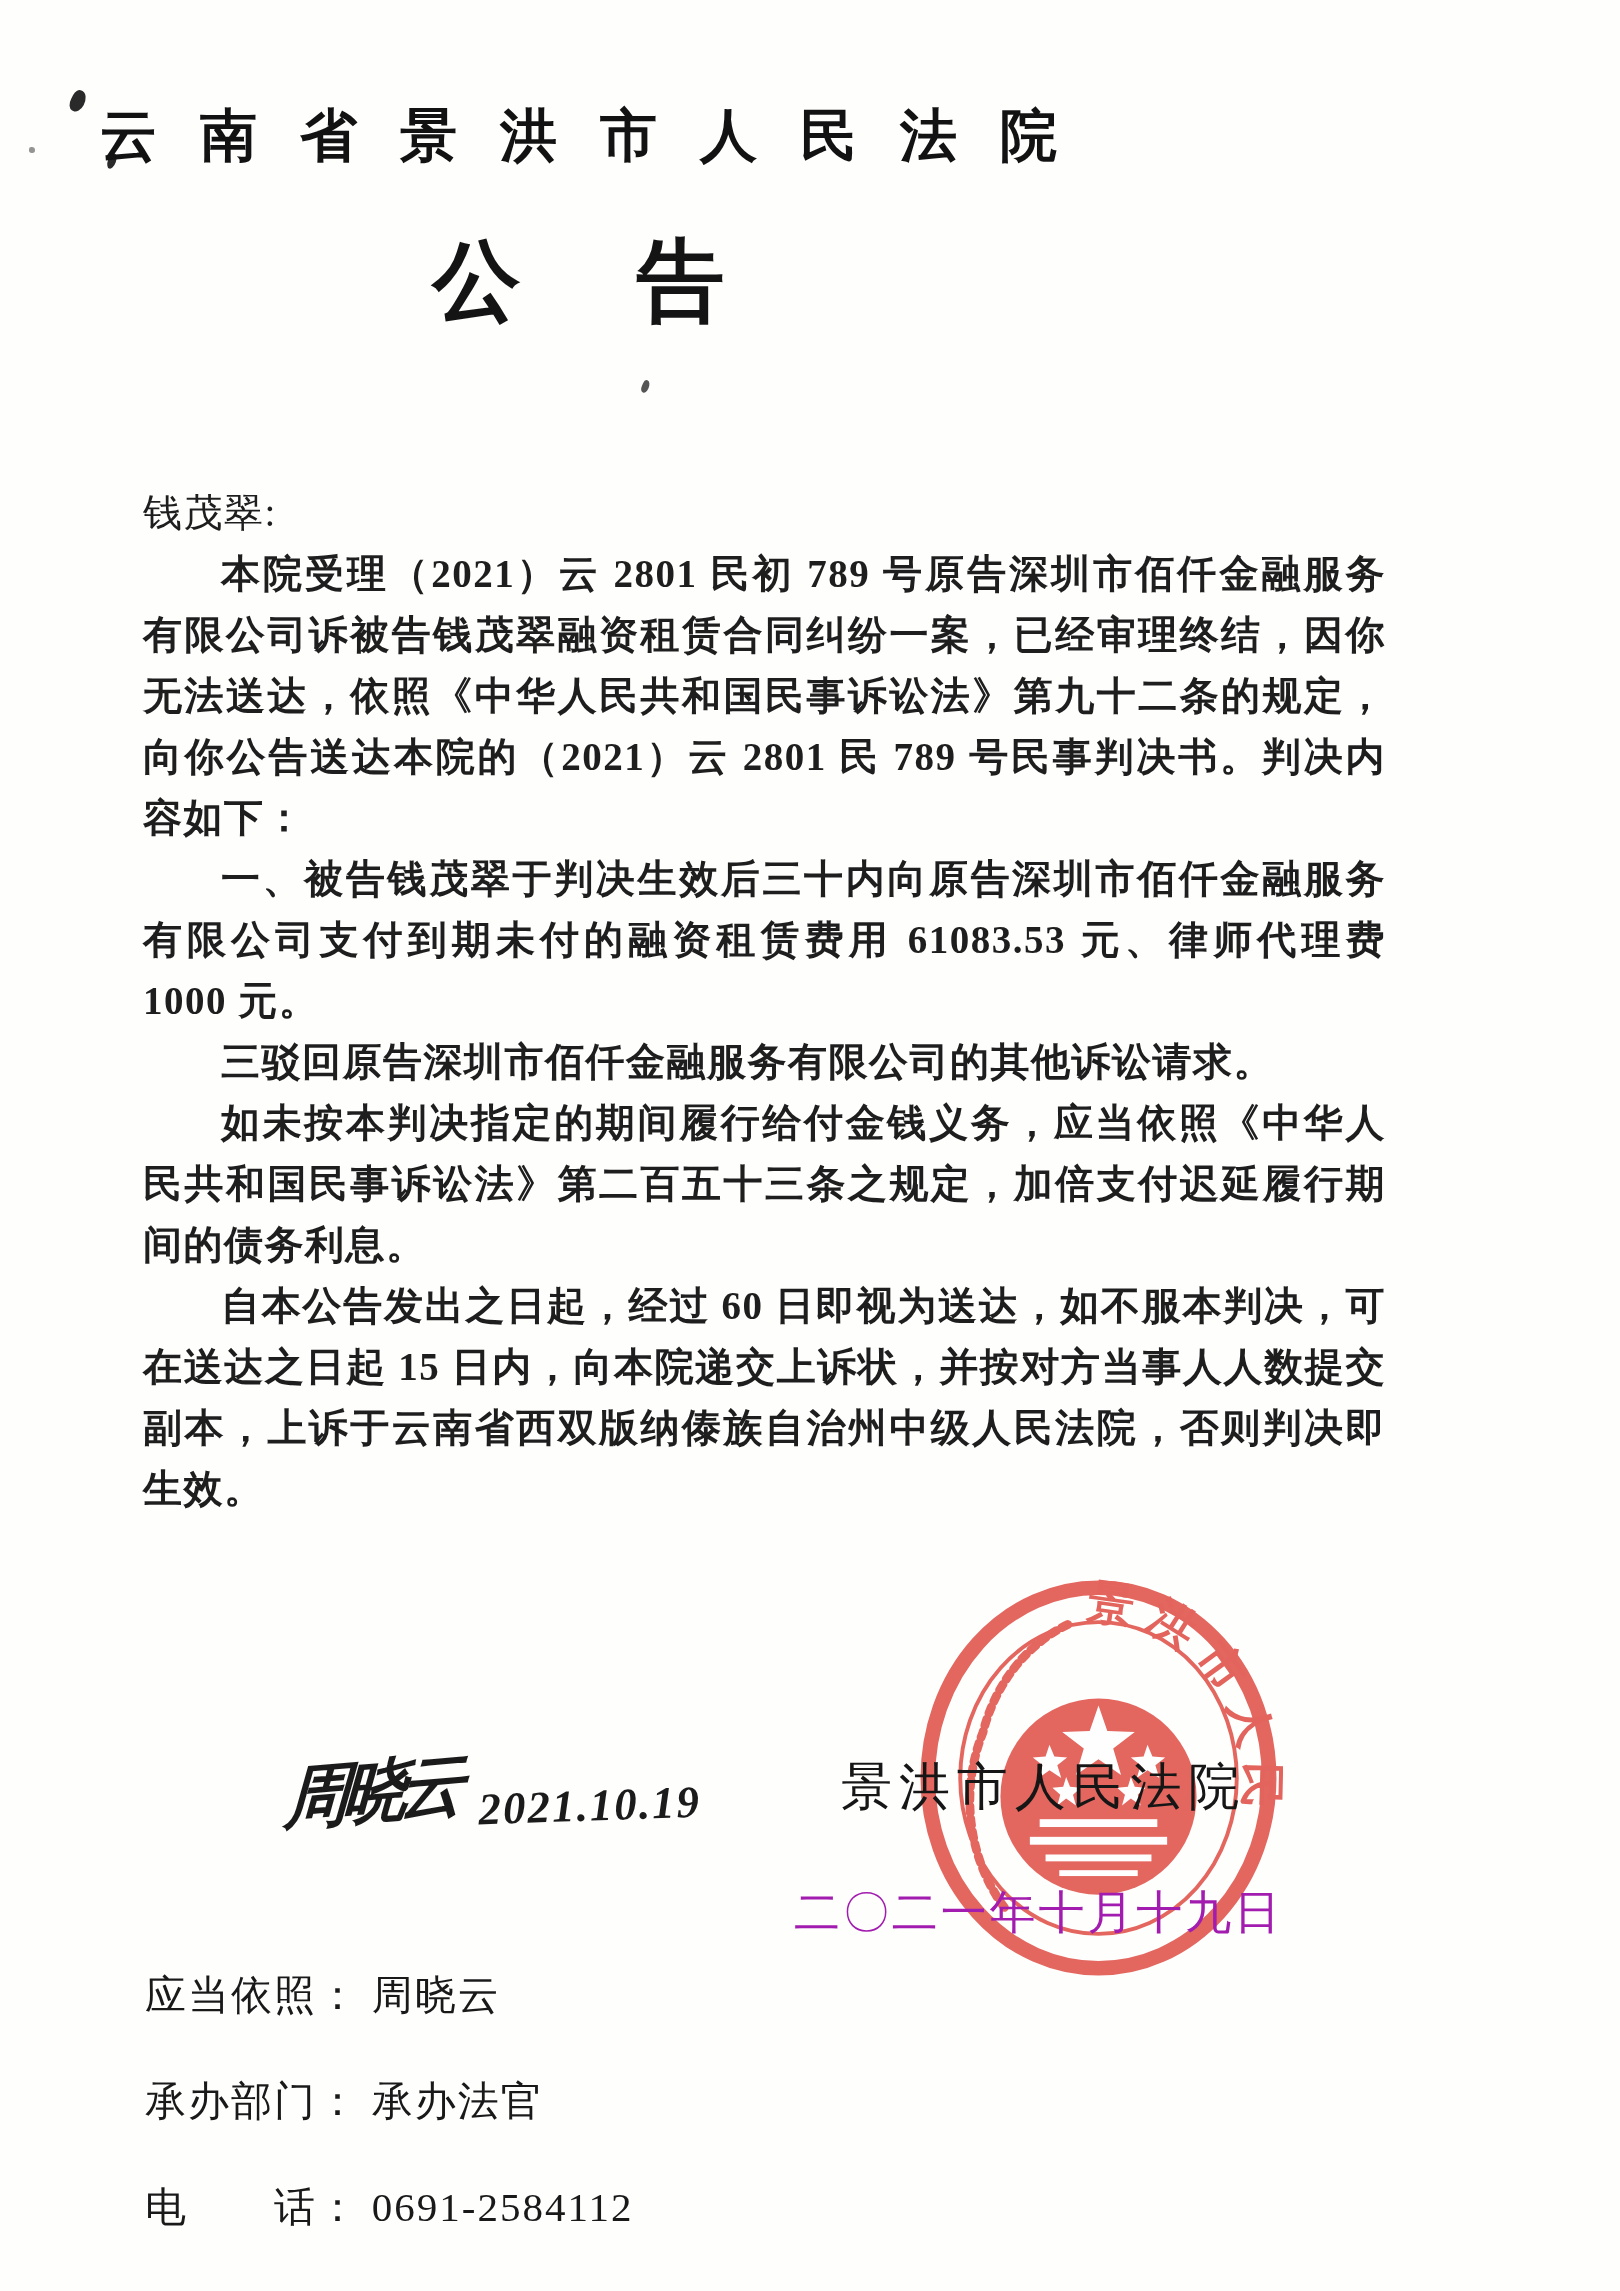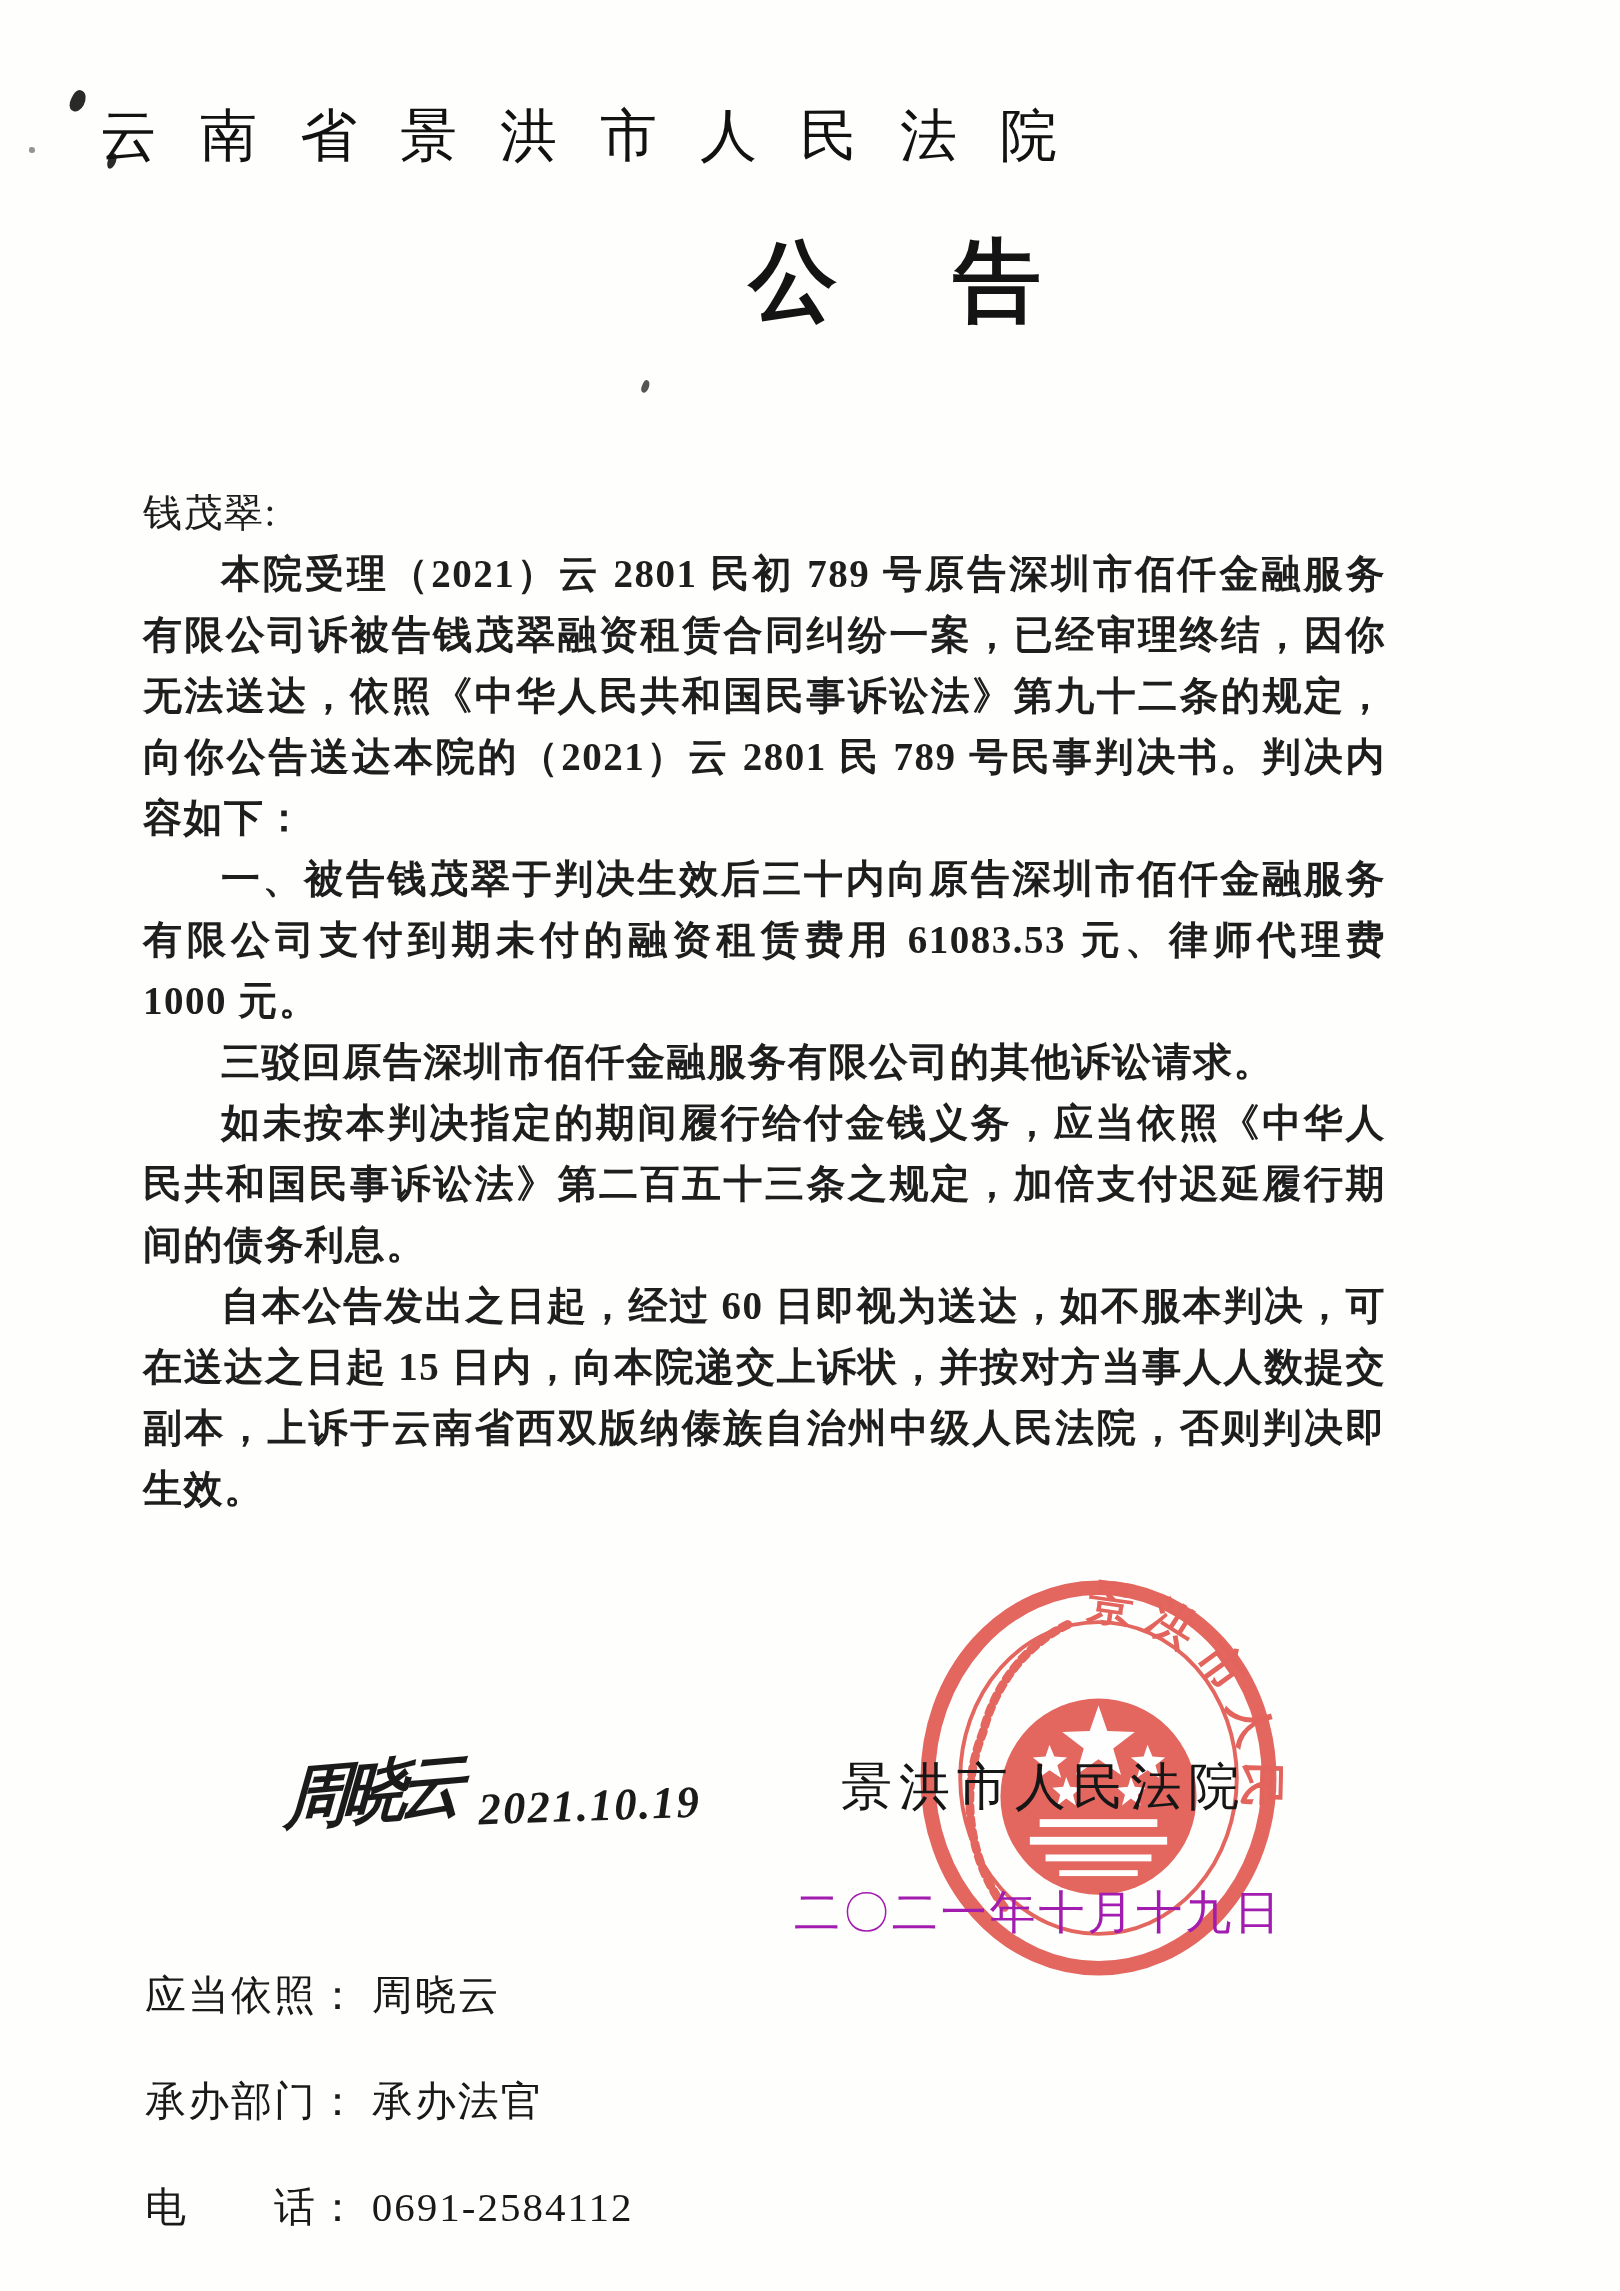--- a/index.html
+++ b/index.html
@@ -14,28 +14,28 @@
     background:#fefefd;
     color:#1e1e1e;
     overflow:hidden;
   }
   
   .header-wrap{
     position:absolute;left:0;top:98px;width:1157px;
     text-align:center;
   }
   .court-title{
-    font-size:57px;font-weight:normal;color:#121212;
+    font-size:57px;font-weight:bold;color:#121212;
     letter-spacing:43px;padding-left:43px;
     margin:0;white-space:nowrap;
   }
   .doc-title{
     font-size:88px;font-weight:bold;color:#141414;
     letter-spacing:116px;padding-left:116px;
-    margin:47px 0 0 0;white-space:nowrap;text-align:right;
+    margin:47px 0 0 0;white-space:nowrap;
   }
   
   .body-text{
     position:absolute;left:143px;top:482px;width:1243px;
     font-size:39px;line-height:61px;letter-spacing:1.5px;
     text-align:justify;
   }
   .body-text p{margin:0;}
   .salutation{text-indent:0;}
   .para{text-indent:2em;font-weight:bold;}

